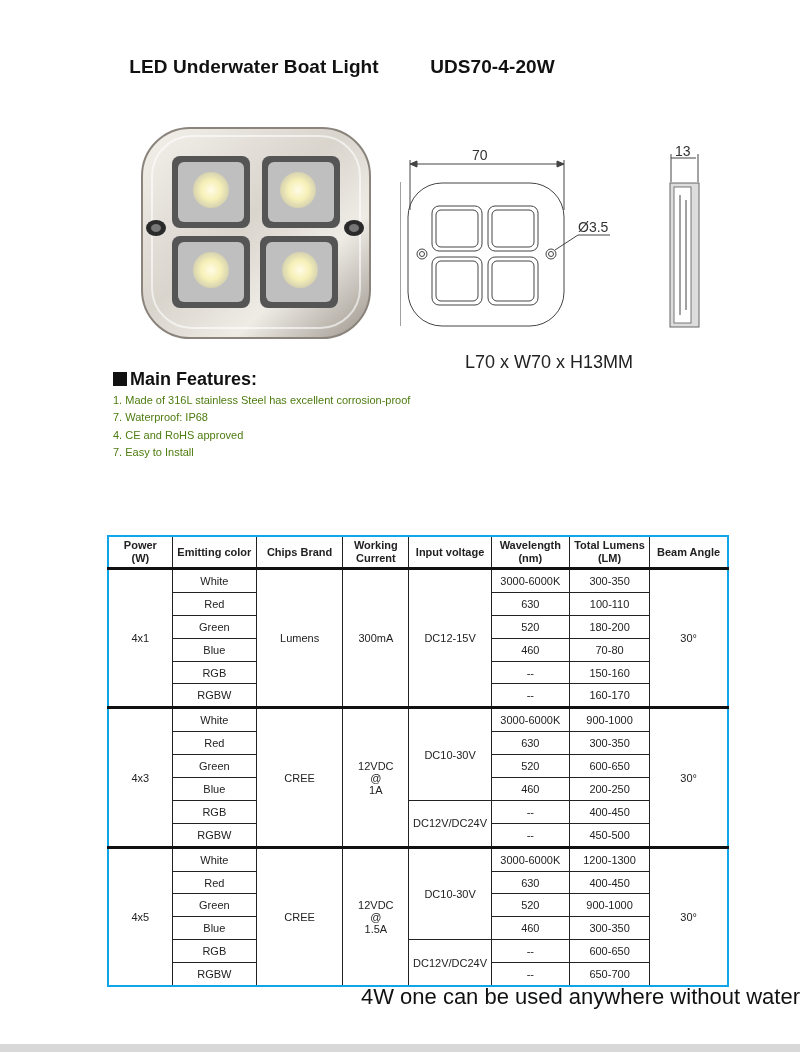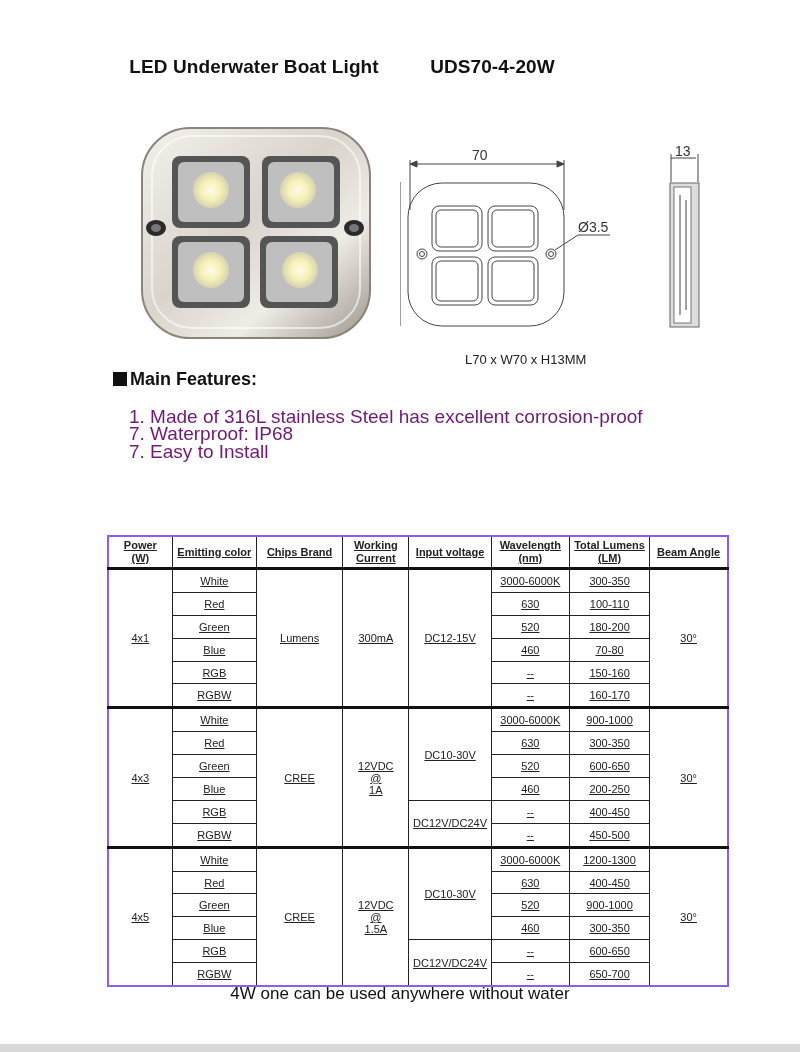--- a/index.html
+++ b/index.html
@@ -7,42 +7,42 @@
     width: 800px; height: 1052px; background: #ffffff; position: relative; overflow: hidden;
     font-family: "Liberation Sans", sans-serif; color: #111;
   }
   .title {
     position: absolute; top: 56px; left: 0; width: 684px; text-align: center;
     font-weight: bold; font-size: 19px; letter-spacing: 0.1px;
   }
   .title .model { margin-left: 46px; }
   .photo { position: absolute; left: 138px; top: 124px; width: 236px; height: 218px; }
   .drawing { position: absolute; left: 400px; top: 140px; width: 320px; height: 205px; }
-  .dims { position: absolute; left: 465px; top: 352px; font-size: 13px; color: #222; }
+  .dims { position: absolute; left: 465px; top: 352px; font-size: 18px; color: #222; }
   .features-heading {
     position: absolute; left: 113px; top: 369px; font-size: 18px; font-weight: bold;
   }
   .features-heading .sq { display: inline-block; width: 14px; height: 14px; background: #111; margin-right: 3px; vertical-align: -1px; }
   .features {
-    position: absolute; left: 113px; top: 392px; margin: 16px; padding: 0; list-style: none;
-    font-size: 19px; line-height: 17.3px; color: #701a75;
+    position: absolute; left: 113px; top: 392px; margin: 0; padding: 0; list-style: none;
+    font-size: 11px; line-height: 17.3px; color: #4d7c0f;
   }
   table.spec {
     position: absolute; left: 107px; top: 535px; width: 622px;
     border-collapse: collapse; font-size: 11px; color: #222; table-layout: fixed;
   }
   table.spec th, table.spec td {
     border: 1px solid #222; text-align: center; vertical-align: middle; padding: 0; height: 21.9px;
   }
   table.spec th { font-weight: bold; font-size: 11px; line-height: 13px; height: 30px; }
-  table.spec { border: 2px solid #8b5cf6; text-decoration: underline; }
+  table.spec { border: 2px solid #0ea5e9; }
   table.spec tbody.group { border-top: 3px solid #111; }
   .note {
-    position: absolute; left: 0; width: 800px; top: 984px; text-align: center;
-    font-size: 17px; color: #111;
+    position: absolute; left: 0; width: 800px; top: 984px; text-align: right;
+    font-size: 22px; color: #111;
   }
   .bottom-bar { position: absolute; left: 0; top: 1044px; width: 800px; height: 8px; background: #d8d8d8; }
 </style>
 </head>
 <body>
 
 <div class="title">
   <span>LED Underwater Boat Light</span>
   <span class="model">UDS70-4-20W</span>
 </div>
@@ -130,20 +130,21 @@
 </svg>
 
 <div class="dims">L70 x W70 x H13MM</div>
 
 <div class="features-heading">
   <span class="sq"></span><span>Main Features:</span>
 </div>
 <ul class="features">
   <li>1. Made of 316L stainless Steel has excellent corrosion-proof</li>
   <li>7. Waterproof: IP68</li>
+  <li>4. CE and RoHS approved</li>
   <li>7. Easy to Install</li>
 </ul>
 
 <table class="spec">
   <colgroup>
     <col style="width:64px">
       <col style="width:84px">
       <col style="width:86px">
       <col style="width:66px">
     <col style="width:82px">

